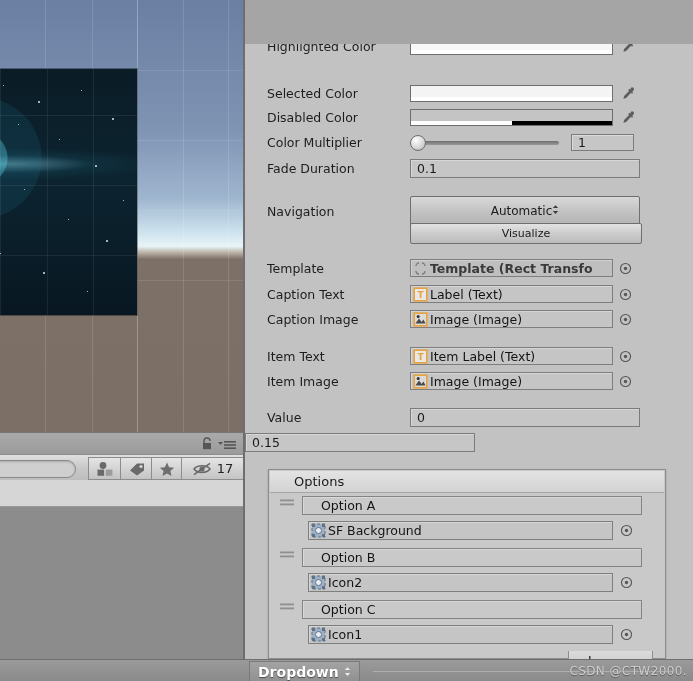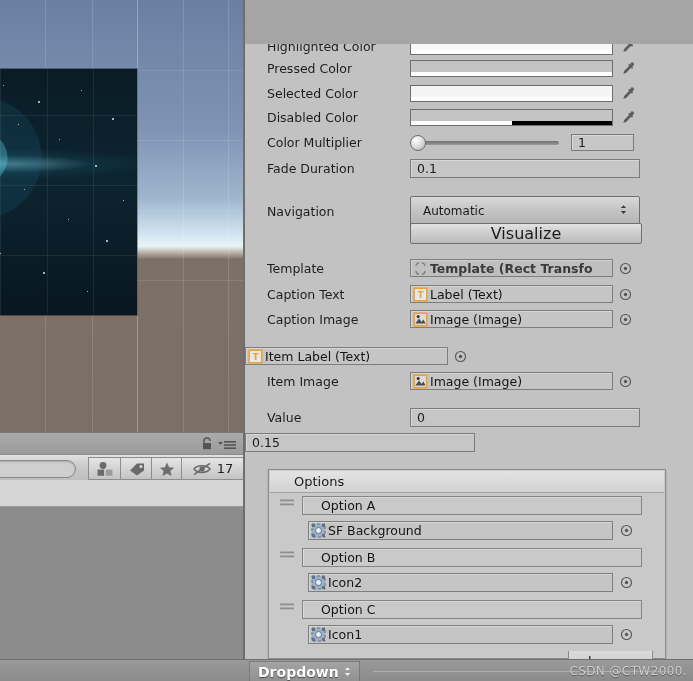--- a/index.html
+++ b/index.html
@@ -72,25 +72,25 @@
     background:radial-gradient(circle at 35% 30%,#fff,#d4d4d4 60%,#a6a6a6);border:1px solid #6f6f6f;}
   .numfield{width:63px;height:17px;border:1px solid #7b7b7b;background:#c6c6c6;
     box-shadow:inset 1px 1px 0 rgba(255,255,255,.35);display:flex;align-items:center;
     padding-left:6px;box-sizing:border-box;font-size:12.5px;color:#1a1a1a;}
   .wide-input{width:230px;height:19px;border:1px solid #7b7b7b;background:#c6c6c6;
     box-shadow:inset 1px 1px 0 rgba(255,255,255,.3);display:flex;align-items:center;
     padding-left:6px;box-sizing:border-box;font-size:12.5px;color:#1a1a1a;}
 
   .popup{width:230px;height:30px;border:1px solid #6f6f6f;border-radius:2px;
     background:linear-gradient(to bottom,#d9d9d9 0%,#c2c2c2 52%,#b4b4b4 100%);
-    display:flex;align-items:center;padding:0 12px;box-sizing:border-box;
-    font-size:12px;color:#1b1b1b;justify-content:space-between;}
+    display:flex;align-items:center;padding:0 6px;box-sizing:border-box;
+    font-size:12px;color:#1b1b1b;justify-content:center;}
   .btn{width:230px;height:19px;border:1px solid #6f6f6f;border-radius:2px;
     background:linear-gradient(to bottom,#e2e2e2 0%,#cccccc 50%,#bcbcbc 100%);
-    display:flex;align-items:center;justify-content:center;font-size:16px;color:#1b1b1b;}
+    display:flex;align-items:center;justify-content:center;font-size:11px;color:#1b1b1b;}
 
   .objfield{position:relative;width:203px;height:18px;border:1px solid #7e7e7e;background:#c5c5c5;
     box-shadow:inset 1px 1px 0 rgba(255,255,255,.28);display:flex;align-items:center;
     padding-left:2px;box-sizing:border-box;overflow:hidden;font-size:12.5px;color:#141414;}
   .objfield.dim{background:#bfbfbf;color:#3a3a3a;font-weight:bold;}
   .objfield .oi{flex:0 0 auto;width:15px;height:15px;margin-right:2px;}
   .selector{width:16px;height:16px;margin-left:4px;display:flex;align-items:center;justify-content:center;}
 
   
   #optbox{position:absolute;left:23px;top:425px;width:396px;height:188px;
@@ -243,34 +243,20 @@
             <i style="width:100%;background:#fff"></i>
           </div>
       </div>
       <span class="eyedrop">
         <svg viewBox="0 0 16 16" width="15" height="15">
           <path d="M11.6 1.8 a2 2 0 013 2.6 l-1.6 1.7 1 1 -1.2 1.2 -1-1 -5.3 5.5 -2.9.8 .8-3 5.3-5.4 -1-1 1.2-1.2 1 1z" fill="#5c5c5c"></path>
         </svg>
       </span>
     </div>
 
-    <div class="row" style="top:16px">
-      <span class="lbl">Pressed Color</span>
-      <div class="colorfield">
-        <div class="main" style="background:#c4c4c4"></div>
-        <div class="alpha">
-            <i style="width:100%;background:#fff"></i>
-          </div>
-      </div>
-      <span class="eyedrop">
-        <svg viewBox="0 0 16 16" width="15" height="15">
-          <path d="M11.6 1.8 a2 2 0 013 2.6 l-1.6 1.7 1 1 -1.2 1.2 -1-1 -5.3 5.5 -2.9.8 .8-3 5.3-5.4 -1-1 1.2-1.2 1 1z" fill="#5c5c5c"></path>
-        </svg>
-      </span>
-    </div>
 
     <div class="row" style="top:65px">
       <span class="lbl">Disabled Color</span>
       <div class="colorfield">
         <div class="main" style="background:#c4c4c4"></div>
         <div class="alpha">
             <i style="width:50%;background:#fff"></i>
             <i style="width:50%;background:#000"></i>
           </div>
       </div>
@@ -382,20 +368,21 @@
       </div>
       <span class="selector">
         <svg viewBox="0 0 14 14" width="13" height="13">
           <circle cx="7" cy="7" r="5.4" fill="none" stroke="#555" stroke-width="1.2"></circle>
           <circle cx="7" cy="7" r="1.8" fill="#555"></circle>
         </svg>
       </span>
     </div>
 
     <div class="row" style="top:303px">
+      <span class="lbl">Item Text</span>
       <div class="objfield">
         <span class="oi">
           <svg viewBox="0 0 15 15" width="15" height="15">
             <rect x="1.2" y="1.2" width="12.6" height="12.6" fill="#e8e8e8" stroke="#e8a33d" stroke-width="1.6"></rect>
             <text x="7.5" y="11.2" font-size="9" font-family="DejaVu Sans, sans-serif" font-weight="bold" fill="#e8a33d" text-anchor="middle">T</text>
           </svg>
         </span>
         <span>Item Label (Text)</span>
       </div>
       <span class="selector">

